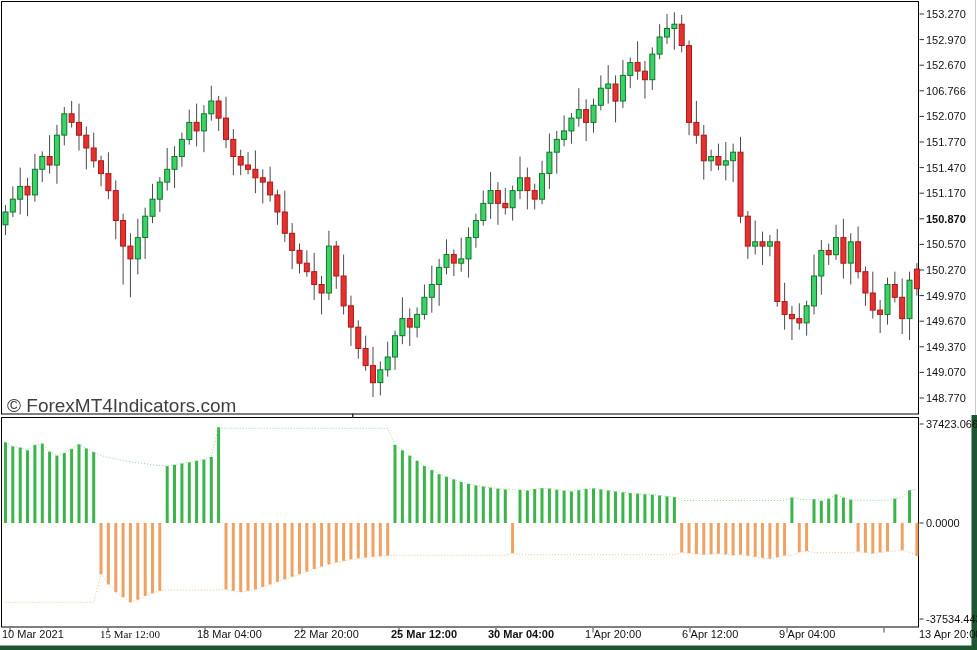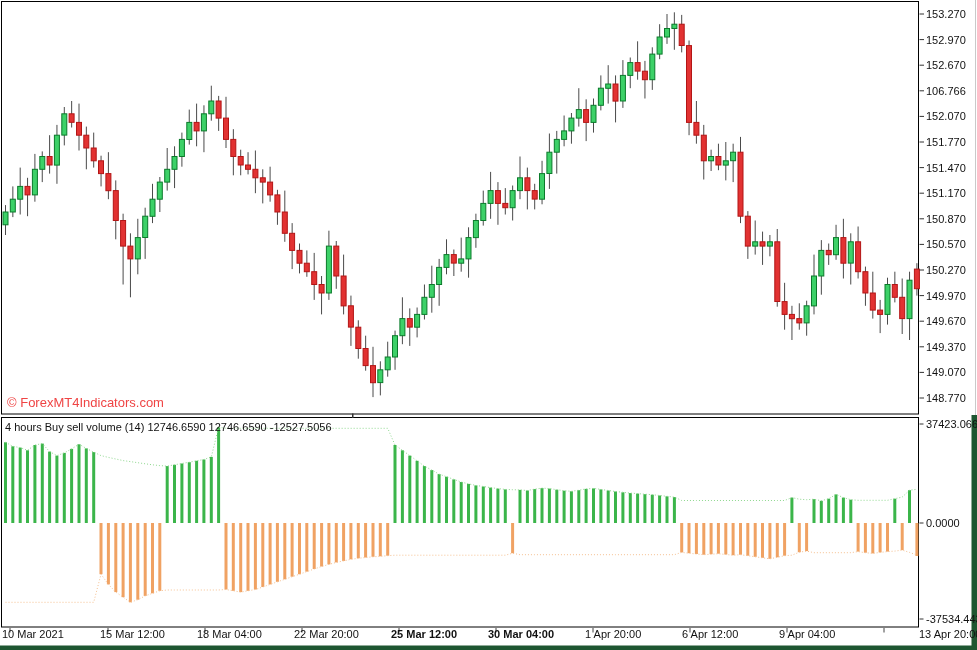--- a/index.html
+++ b/index.html
@@ -1,20 +1,20 @@
 <!DOCTYPE html>
 <html><head>
 <meta charset="utf-8">
 <style>
   html,body{margin:0;padding:0;background:#fff;}
   .window{position:relative;width:977px;height:650px;background:#fff;
           font-family:"Liberation Sans",sans-serif;overflow:hidden;}
   .window svg{position:absolute;left:0;top:0;}
   .lbl{position:absolute;font-size:11px;color:#111;white-space:pre;line-height:13px;}
-  .watermark{position:absolute;left:7px;top:395px;font-size:13px;color:#ef4444;white-space:pre;}
+  .watermark{position:absolute;left:7px;top:395px;font-size:19px;color:#404040;white-space:pre;}
   .axis-col{position:absolute;overflow:hidden;}
   .axis-col span{position:absolute;font-size:11px;color:#111;white-space:pre;line-height:13px;}
 </style>
 </head>
 <body>
 
 <div class="window">
   <svg id="gfx" width="977" height="650">
       <rect x="1.5" y="1.5" width="917" height="412.5" fill="#fff" stroke="#000000"></rect>
       <rect x="1.5" y="417.5" width="917" height="209.5" fill="#fff" stroke="#000000"></rect>
@@ -432,50 +432,49 @@
       <line x1="884" y1="628" x2="884" y2="632.5" stroke="#444"></line>
       <rect x="352" y="413.5" width="1.5" height="4.5" fill="#333"></rect>
       <line x1="975.5" y1="0" x2="975.5" y2="650" stroke="#c9c9c9"></line>
       <rect x="971.5" y="415" width="5.5" height="235" fill="#1e5631"></rect>
       <rect x="0" y="645.5" width="977" height="4.5" fill="#1e5631"></rect>
     </svg>
 
 
   <div class="watermark">© ForexMT4Indicators.com</div>
 
-  <div class="lbl" style="left:5px;top:421px">4 hours Buy sell volume (14) 12746.6590 12746.6590 -12527.5056</div>
 
   <div class="axis-col" id="price-axis" style="left:920px;top:0;width:75px;height:415px">
       <span style="left: 6px; top: 8px;">153.270</span>
       <span style="left: 6px; top: 34px;">152.970</span>
       <span style="left: 6px; top: 59px;">152.670</span>
       <span style="left: 6px; top: 85px;">106.766</span>
       <span style="left: 6px; top: 110px;">152.070</span>
       <span style="left: 6px; top: 136px;">151.770</span>
       <span style="left: 6px; top: 162px;">151.470</span>
       <span style="left: 6px; top: 187px;">151.170</span>
-      <span style="left: 6px; top: 213px;">150.870</span>
+      <span style="left: 6px; top: 213px; font-weight: bold;">150.870</span>
       <span style="left: 6px; top: 238px;">150.570</span>
       <span style="left: 6px; top: 264px;">150.270</span>
       <span style="left: 6px; top: 290px;">149.970</span>
       <span style="left: 6px; top: 315px;">149.670</span>
       <span style="left: 6px; top: 341px;">149.370</span>
       <span style="left: 6px; top: 366px;">149.070</span>
       <span style="left: 6px; top: 392px;">148.770</span>
     </div>
 
   <div class="axis-col" id="ind-axis" style="left:920px;top:415px;width:57px;height:215px">
     <span style="left:6px;top:3px">37423.0669</span>
     <span style="left:6px;top:102px">0.0000</span>
     <span style="left:6px;top:198px">-37534.443</span>
   </div>
 
   <div class="axis-col" id="time-axis" style="left:0;top:622px;width:977px;height:31px">
       <span style="left: 2px; top: 6px;">10 Mar 2021</span>
-      <span style="left: 100px; top: 6px;">15 Mar 12:00</span>
+      <span style="left: 100px; top: 6px; font-family: Liberation Serif, serif;">15 Mar 12:00</span>
       <span style="left: 197px; top: 6px;">18 Mar 04:00</span>
       <span style="left: 294px; top: 6px;">22 Mar 20:00</span>
       <span style="left: 391px; top: 6px; font-weight: bold;">25 Mar 12:00</span>
       <span style="left: 488px; top: 6px; font-weight: bold;">30 Mar 04:00</span>
       <span style="left: 585px; top: 6px;">1 Apr 20:00</span>
       <span style="left: 682px; top: 6px;">6 Apr 12:00</span>
       <span style="left: 779px; top: 6px;">9 Apr 04:00</span>
       <span style="left: 876px; top: 6px; margin-left: 43px;">13 Apr 20:00</span>
     </div>
 </div>

